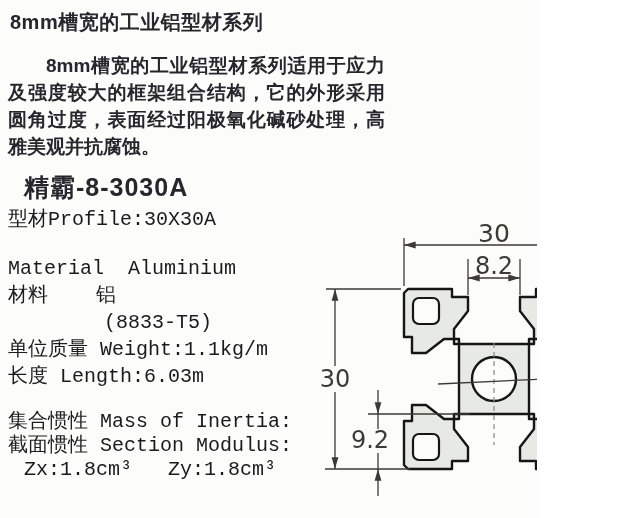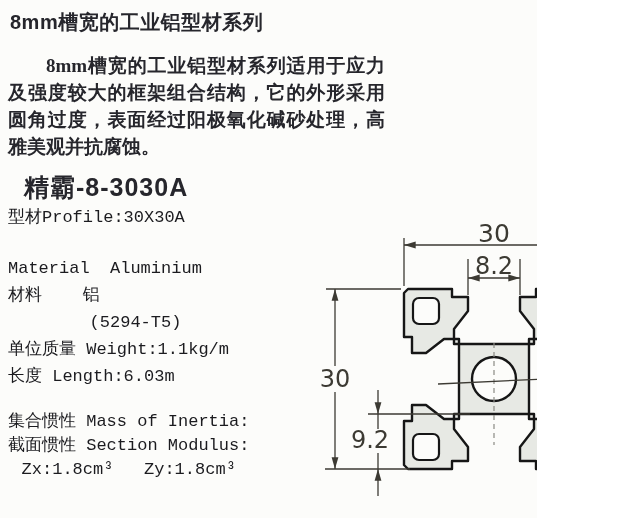--- a/index.html
+++ b/index.html
@@ -11,33 +11,33 @@
     color:#1e1e1e;
   }
   .title{
     position:absolute;left:10px;top:9px;margin:0;
     font-family:"Liberation Sans",sans-serif;
     font-size:20px;font-weight:bold;color:#26262c;
     letter-spacing:.5px;
   }
   .intro{
     position:absolute;left:8px;top:52px;margin:0;width:377px;
-    font-family:Liberation Serif, serif;
+    font-family:Liberation Sans, sans-serif;
     font-size:19px;line-height:27px;font-weight:600;color:#26262c;
     text-indent:38px;text-align:justify;
   }
   .model{
     position:absolute;left:8px;top:155px;margin:16px;
     font-family:"Liberation Sans",sans-serif;
     font-size:25px;font-weight:bold;color:#26262c;
     letter-spacing:1px;
   }
   .spec{
     font-family:"Liberation Mono","DejaVu Sans Mono",monospace;
-    font-size:17px;color:#1b1b1f;
+    font-size:20px;color:#1b1b1f;
     white-space:pre;
   }
   .spec-profile{position:absolute;left:8px;top:205px;}
   .spec-block-b{position:absolute;left:8px;top:255px;line-height:27px;}
   .spec-block-c{position:absolute;left:8px;top:410px;line-height:24px;text-align:center;}
   .drawing{
     position:absolute;left:310px;top:215px;
   }
   .dimtxt{
     font-family:"DejaVu Sans",sans-serif;
@@ -53,21 +53,21 @@
 
   <p class="intro">8mm槽宽的工业铝型材系列适用于应力及强度较大的框架组合结构，它的外形采用圆角过度，表面经过阳极氧化碱砂处理，高雅美观并抗腐蚀。</p>
 
   <h2 class="model">精霸-8-3030A</h2>
 
   <div class="spec spec-profile">型材Profile:30X30A</div>
 
   <div class="spec-block-b">
     <div class="spec">Material  Aluminium</div>
     <div class="spec">材料    铝</div>
-    <div class="spec">        (5294-T5)</div>
+    <div class="spec">        (8833-T5)</div>
     <div class="spec">单位质量 Weight:1.1kg/m</div>
     <div class="spec">长度 Length:6.03m</div>
   </div>
 
   <div class="spec-block-c">
     <div class="spec">集合惯性 Mass of Inertia:</div>
     <div class="spec">截面惯性 Section Modulus:</div>
     <div class="spec">Zx:1.8cm³   Zy:1.8cm³</div>
   </div>
 

